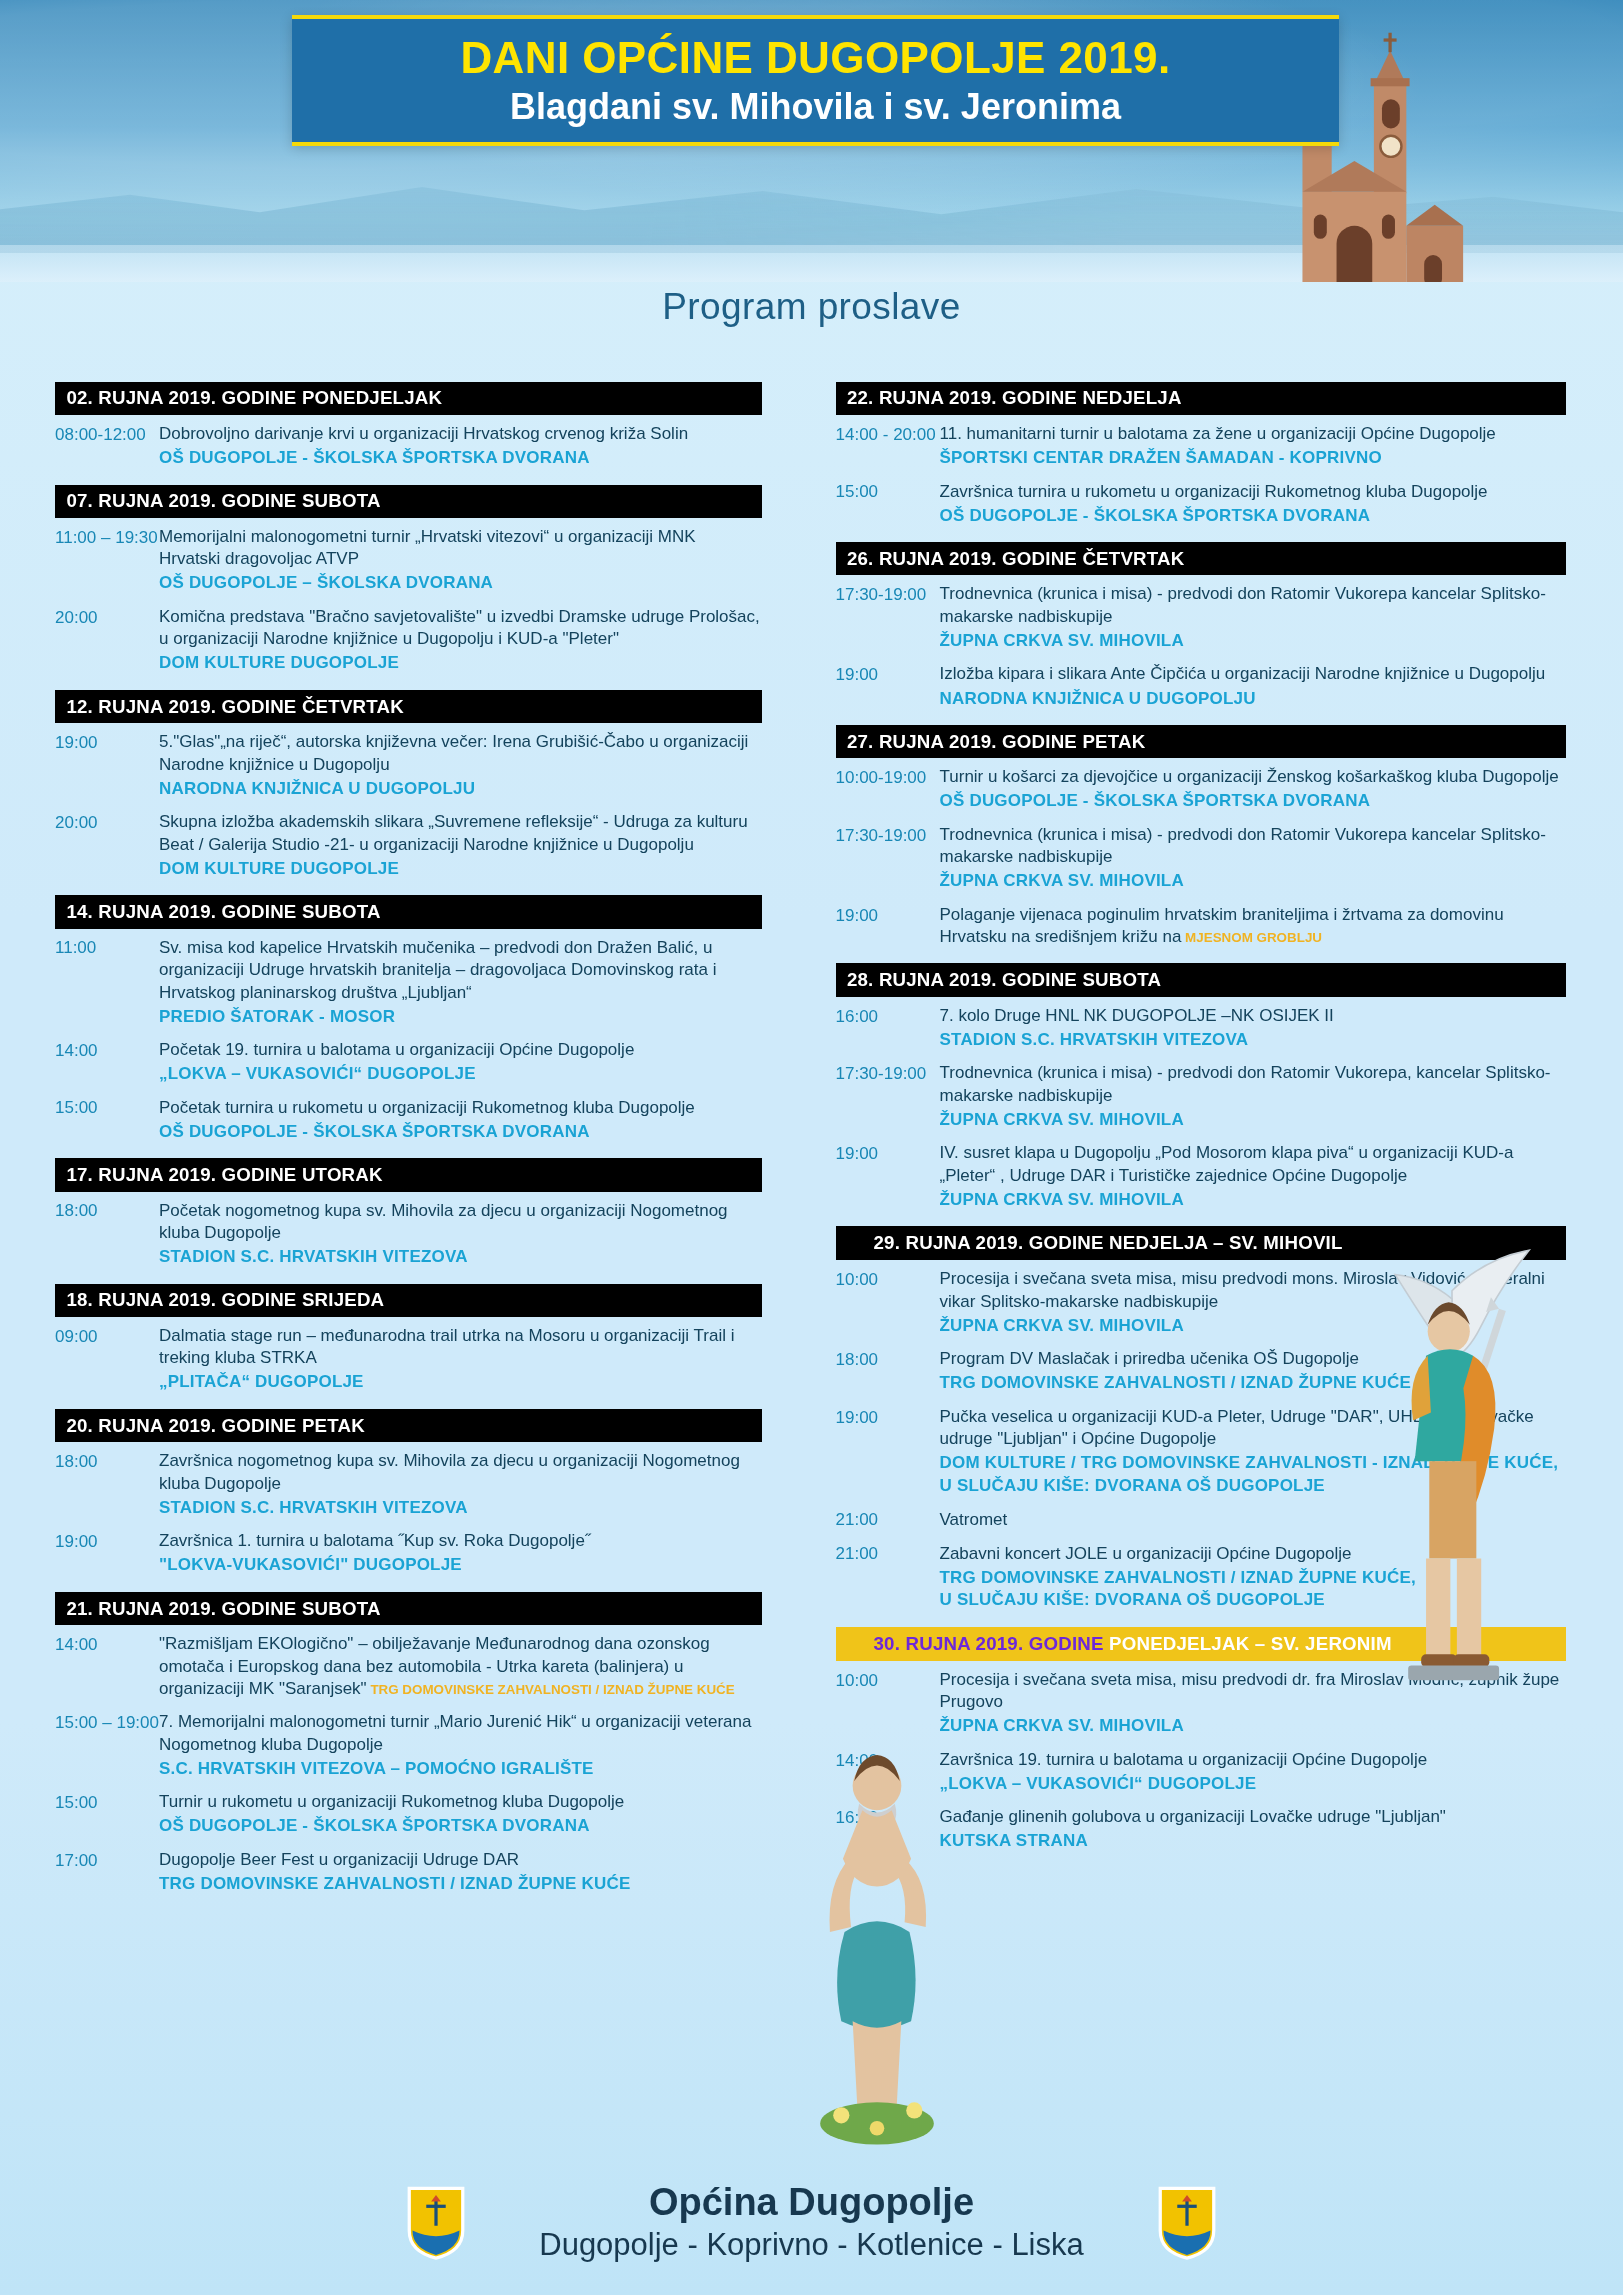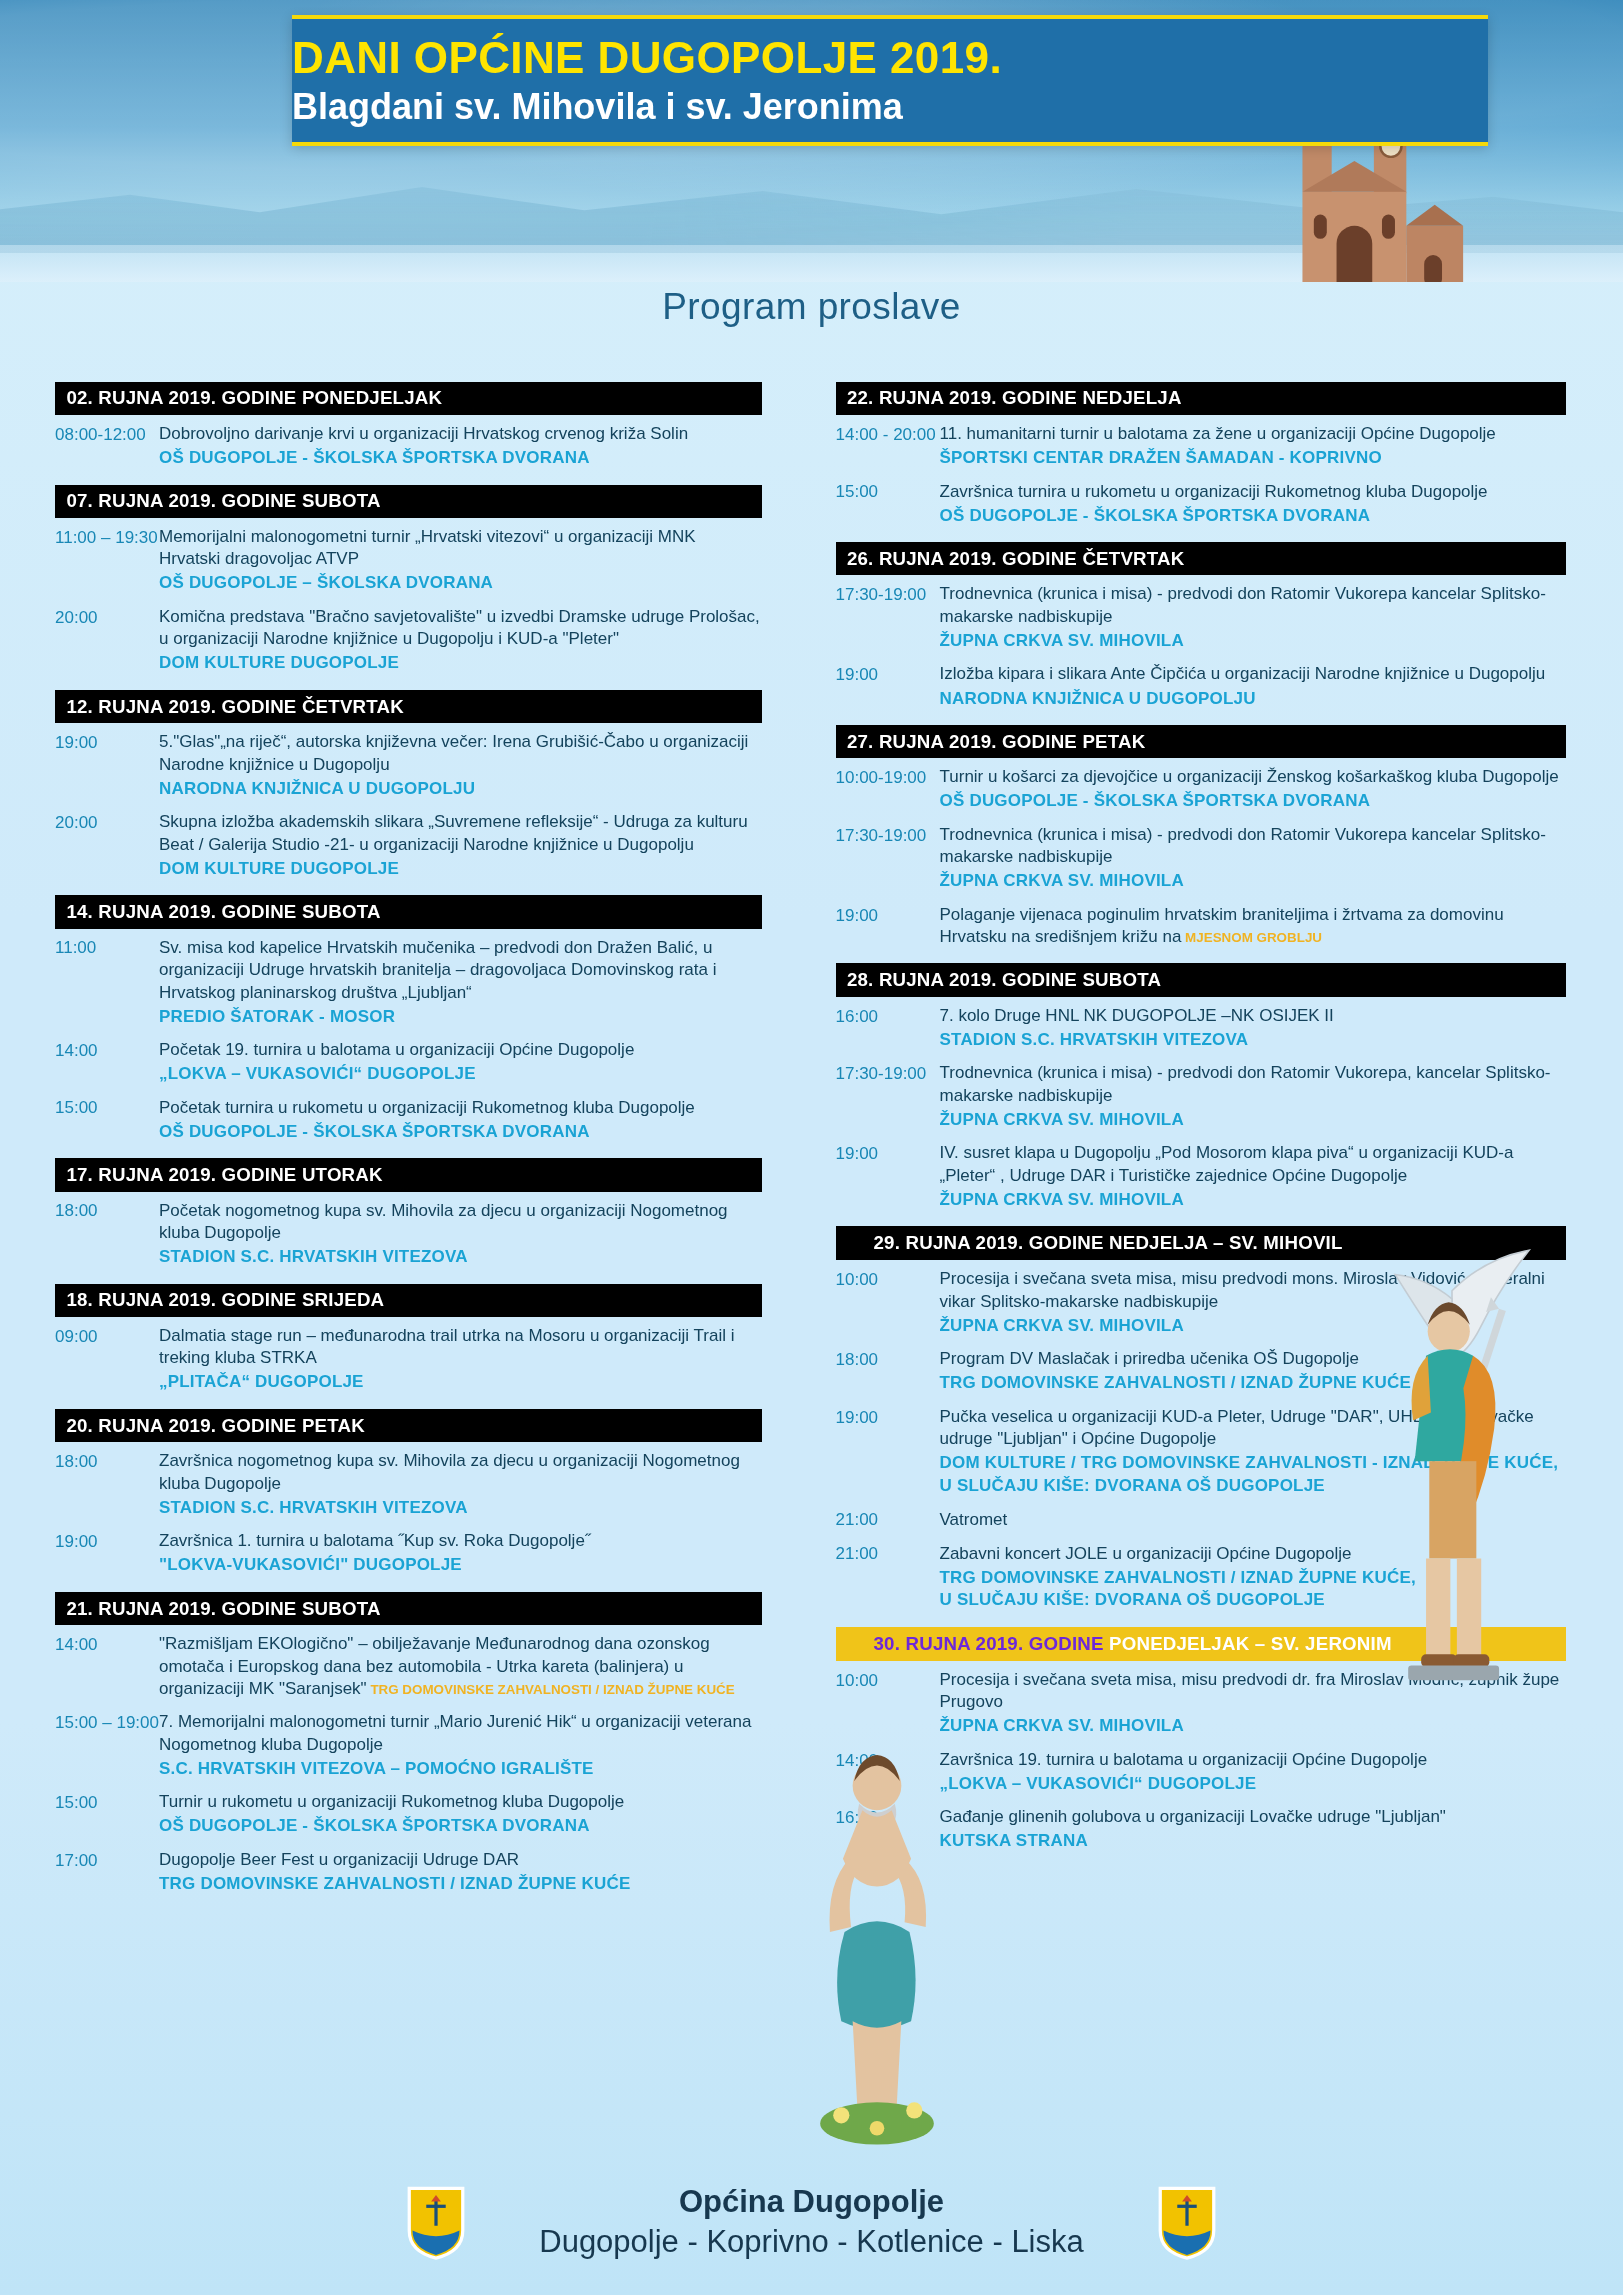--- a/index.html
+++ b/index.html
@@ -25,23 +25,23 @@
     position:absolute; left:0; bottom:29px; width:100%; height:97px;
     background:
       linear-gradient(110deg, rgba(255,255,255,0) 40%, rgba(255,255,255,.10) 70%),
       linear-gradient(0deg, rgba(36,120,164,.55), rgba(36,120,164,0));
     clip-path: polygon(0% 100%, 0% 55%, 8% 40%, 16% 58%, 26% 32%, 36% 56%, 47% 36%, 58% 60%, 70% 34%, 82% 56%, 92% 42%, 100% 58%, 100% 100%);
     opacity:.55;
   }
   .header .water { position:absolute; left:0; bottom:0; width:100%; height:37px;
      background: linear-gradient(180deg,#cfe9f7,#e6f4fc); opacity:.55;}
   .title-box {
-    position:absolute; left:292px; top:14.6px; width:1196px; height:131px;
+    position:absolute; left:292px; top:14.6px; width:1047px; height:131px;
     background:#1f6fa8; border-top:4.9px solid #f5d90a; border-bottom:4.9px solid #f5d90a;
-    display:flex; flex-direction:column; align-items:flex-start; justify-content:center;
+    display:flex; flex-direction:column; align-items:center; justify-content:center;
     box-shadow:0 3.2px 11.4px rgba(0,0,0,.18);
   }
   .title-main { color:#ffe400; font-size:44px; font-weight:bold; letter-spacing:0.4px; line-height:1.05;}
   .title-sub  { color:#ffffff; font-size:36px; font-weight:bold; margin-top:6.5px; line-height:1.05;}
   .church { position:absolute; right:77px; top:23px; width:268px; height:357px; }
   .program-title {
     position:absolute; left:0; top:286px; width:1623px; text-align:center;
     font-size:37px; color:#1e5f86; letter-spacing:0.4px;
   }
   
@@ -64,21 +64,21 @@
   .inline-place { color:#f0b323; font-size:13.4px; font-weight:bold;}
   
   .daybar.twoline { line-height:1.2;padding-left:38px; }
   
   .footer {
     position:absolute; left:0; bottom:0; width:1623px; height:146px;
     display:flex; align-items:center; justify-content:center; gap:73px;
   }
   .crest { width:60px; height:75px; }
   .foot-text { text-align:center; }
-  .foot-1 { font-size:31px; font-weight:bold; color:#17384f; }
+  .foot-1 { font-size:38px; font-weight:bold; color:#17384f; }
   .foot-2 { font-size:31px; color:#17384f; margin-top:3.2px;}
   
   .statue-angel { position:absolute; right:49px; top:1234px; width:244px; height:503px; }
   .statue-jerome { position:absolute; left:755px; top:1729px; width:244px; height:422px; }
 </style>
 </head>
 <body>
 
 <div class="header">
   <div class="sky-band"></div>

